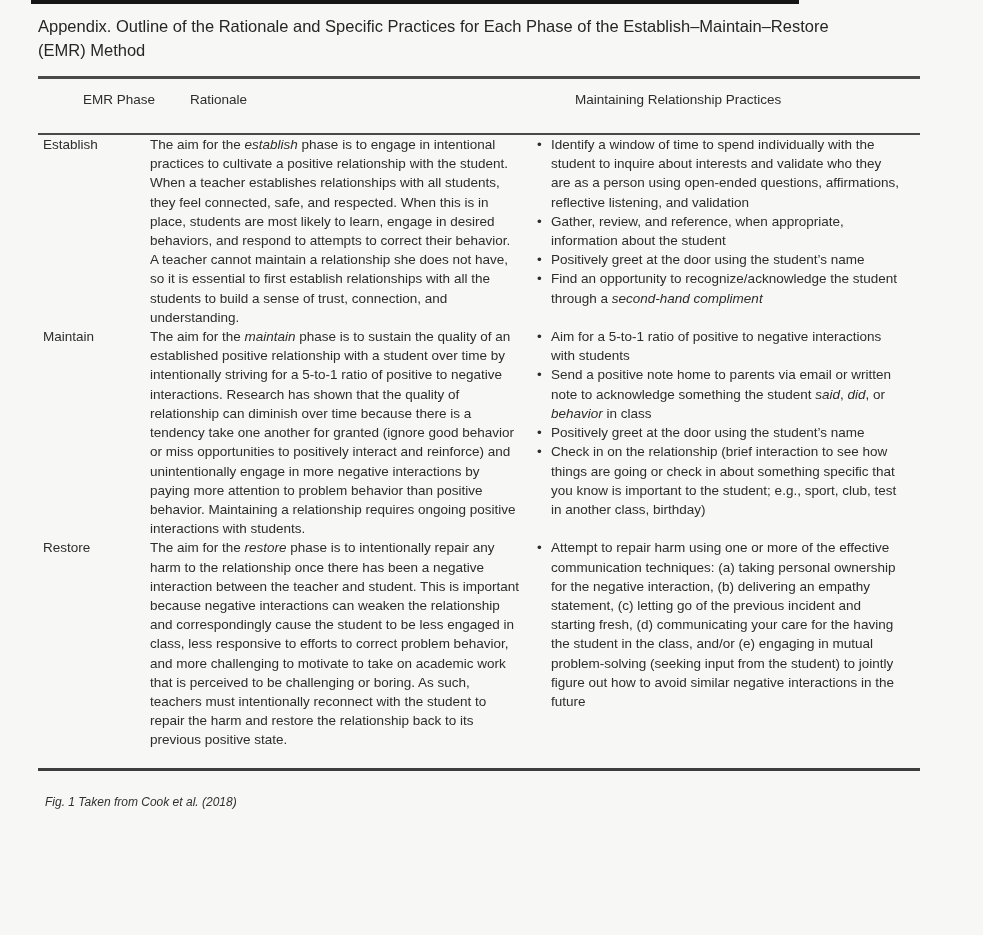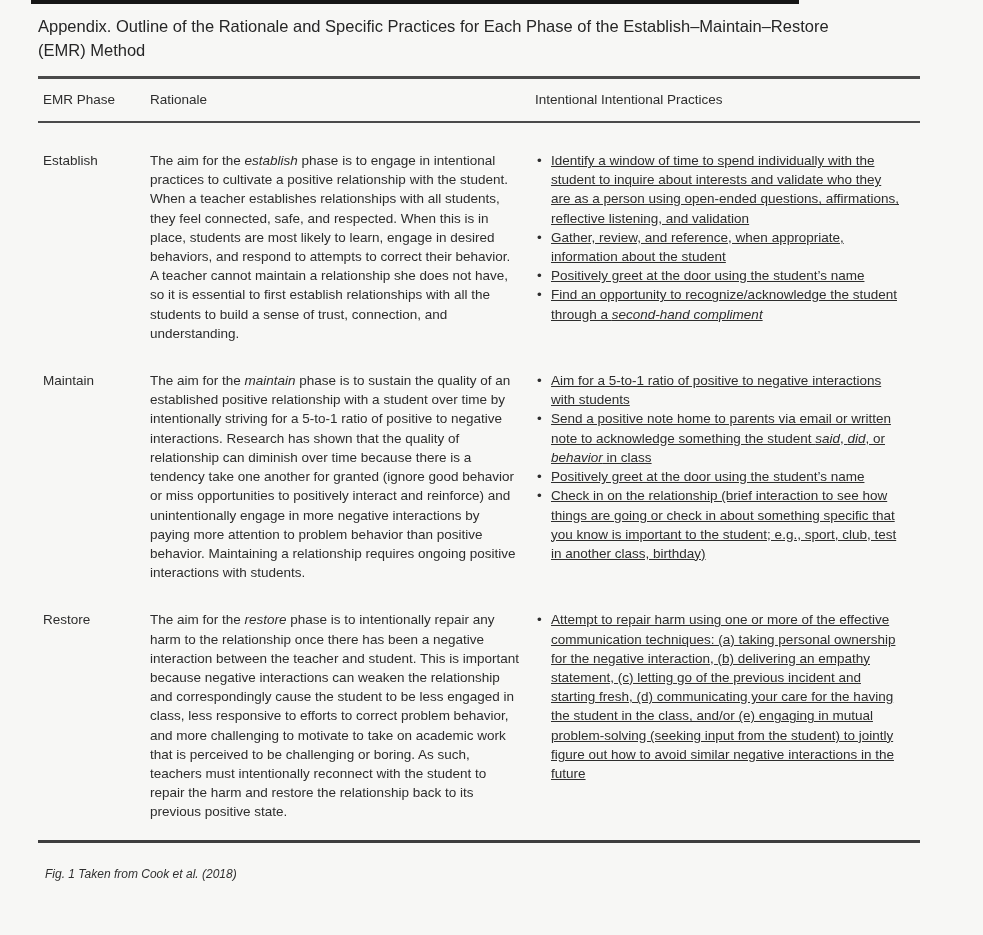--- a/index.html
+++ b/index.html
@@ -39,34 +39,33 @@
   .rule.bottom-rule { margin-top: 8px; background: #3e3e3e; }
   .tbl-row {
     display: grid;
     grid-template-columns: 107px 385px 1fr;
     padding-left: 5px;
     width: 877px;
     box-sizing: border-box;
     font-size: 13.5px;
     line-height: 19.2px;
   }
-  .header-row { padding-top: 11px; padding-bottom: 12px; }
-  .body-row   { padding-top: 28px; }
+  .header-row { padding-top: 11px; padding-bottom: 24px; margin-left: 40px; }
+  .body-row   { padding-top: 0; }
   #table-body .body-row:last-child { padding-bottom: 10px; }
   .col-rationale { padding-right: 14px; }
   .col-practices { padding-right: 2px; }
   ul.col-practices {
     margin: 0; padding: 0;
     list-style: none;
   }
   ul.col-practices li {
     position: relative;
     padding-left: 16px;
     padding-right: 12px;
-    text-decoration: underline;
   }
   ul.col-practices li::before {
     content: "\2022";
     position: absolute;
     left: 2px;
   }
   em { font-style: italic; }
   .caption {
     margin: 24px 0 0 7px;
     font-style: italic;
@@ -81,21 +80,21 @@
 
 <div class="figure">
 
   <h1 class="title">Appendix. Outline of the Rationale and Specific Practices for Each Phase of the Establish–Maintain–Restore (EMR) Method</h1>
 
   <div class="rule thick title-rule"></div>
 
   <div class="tbl-row header-row">
     <div class="col-phase">EMR Phase</div>
     <div class="col-rationale">Rationale</div>
-    <div class="col-practices-h">Intentional Intentional Practices</div>
+    <div class="col-practices-h">Maintaining Relationship Practices</div>
   </div>
 
   <div class="rule thin"></div>
 
   <div id="table-body">
   <div class="tbl-row body-row">
     <div class="col-phase">Establish</div>
     <div class="col-rationale">The aim for the <em>establish</em> phase is to engage in intentional practices to cultivate a positive relationship with the student. When a teacher establishes relationships with all students, they feel connected, safe, and respected. When this is in place, students are most likely to learn, engage in desired behaviors, and respond to attempts to correct their behavior. A teacher cannot maintain a relationship she does not have, so it is essential to first establish relationships with all the students to build a sense of trust, connection, and understanding.</div>
     <ul class="col-practices">
           <li>Identify a window of time to spend individually with the student to inquire about interests and validate who they are as a person using open-ended questions, affirmations, reflective listening, and validation</li>

